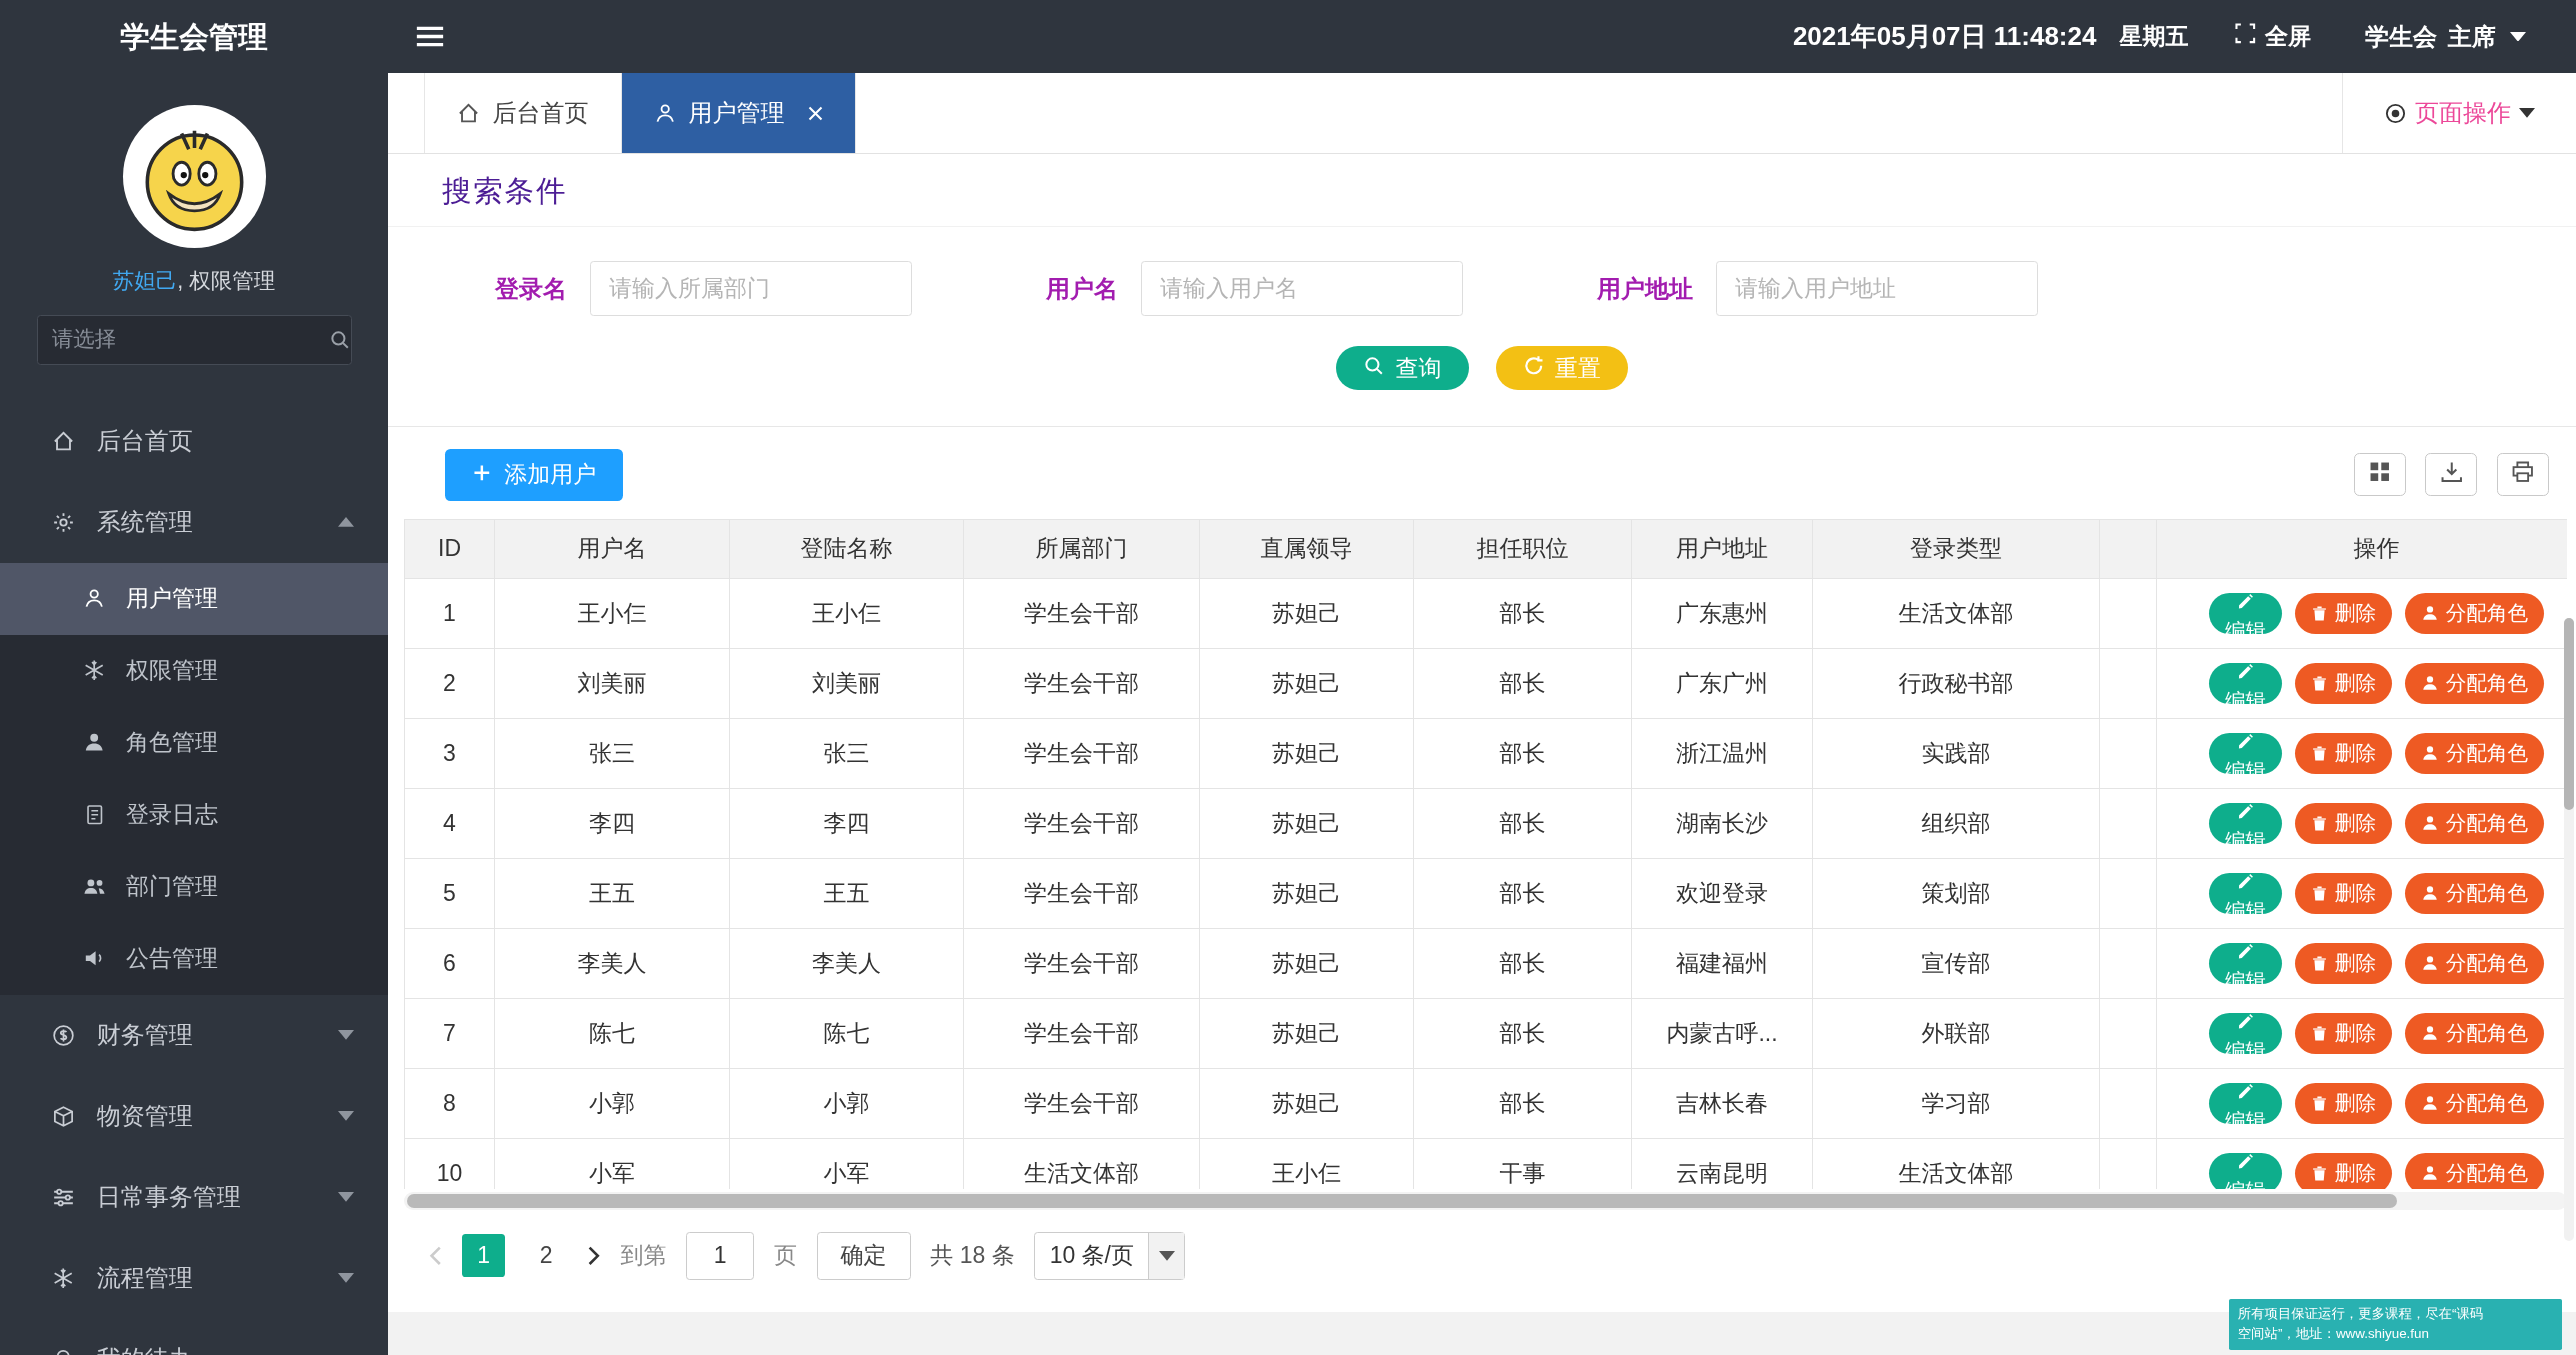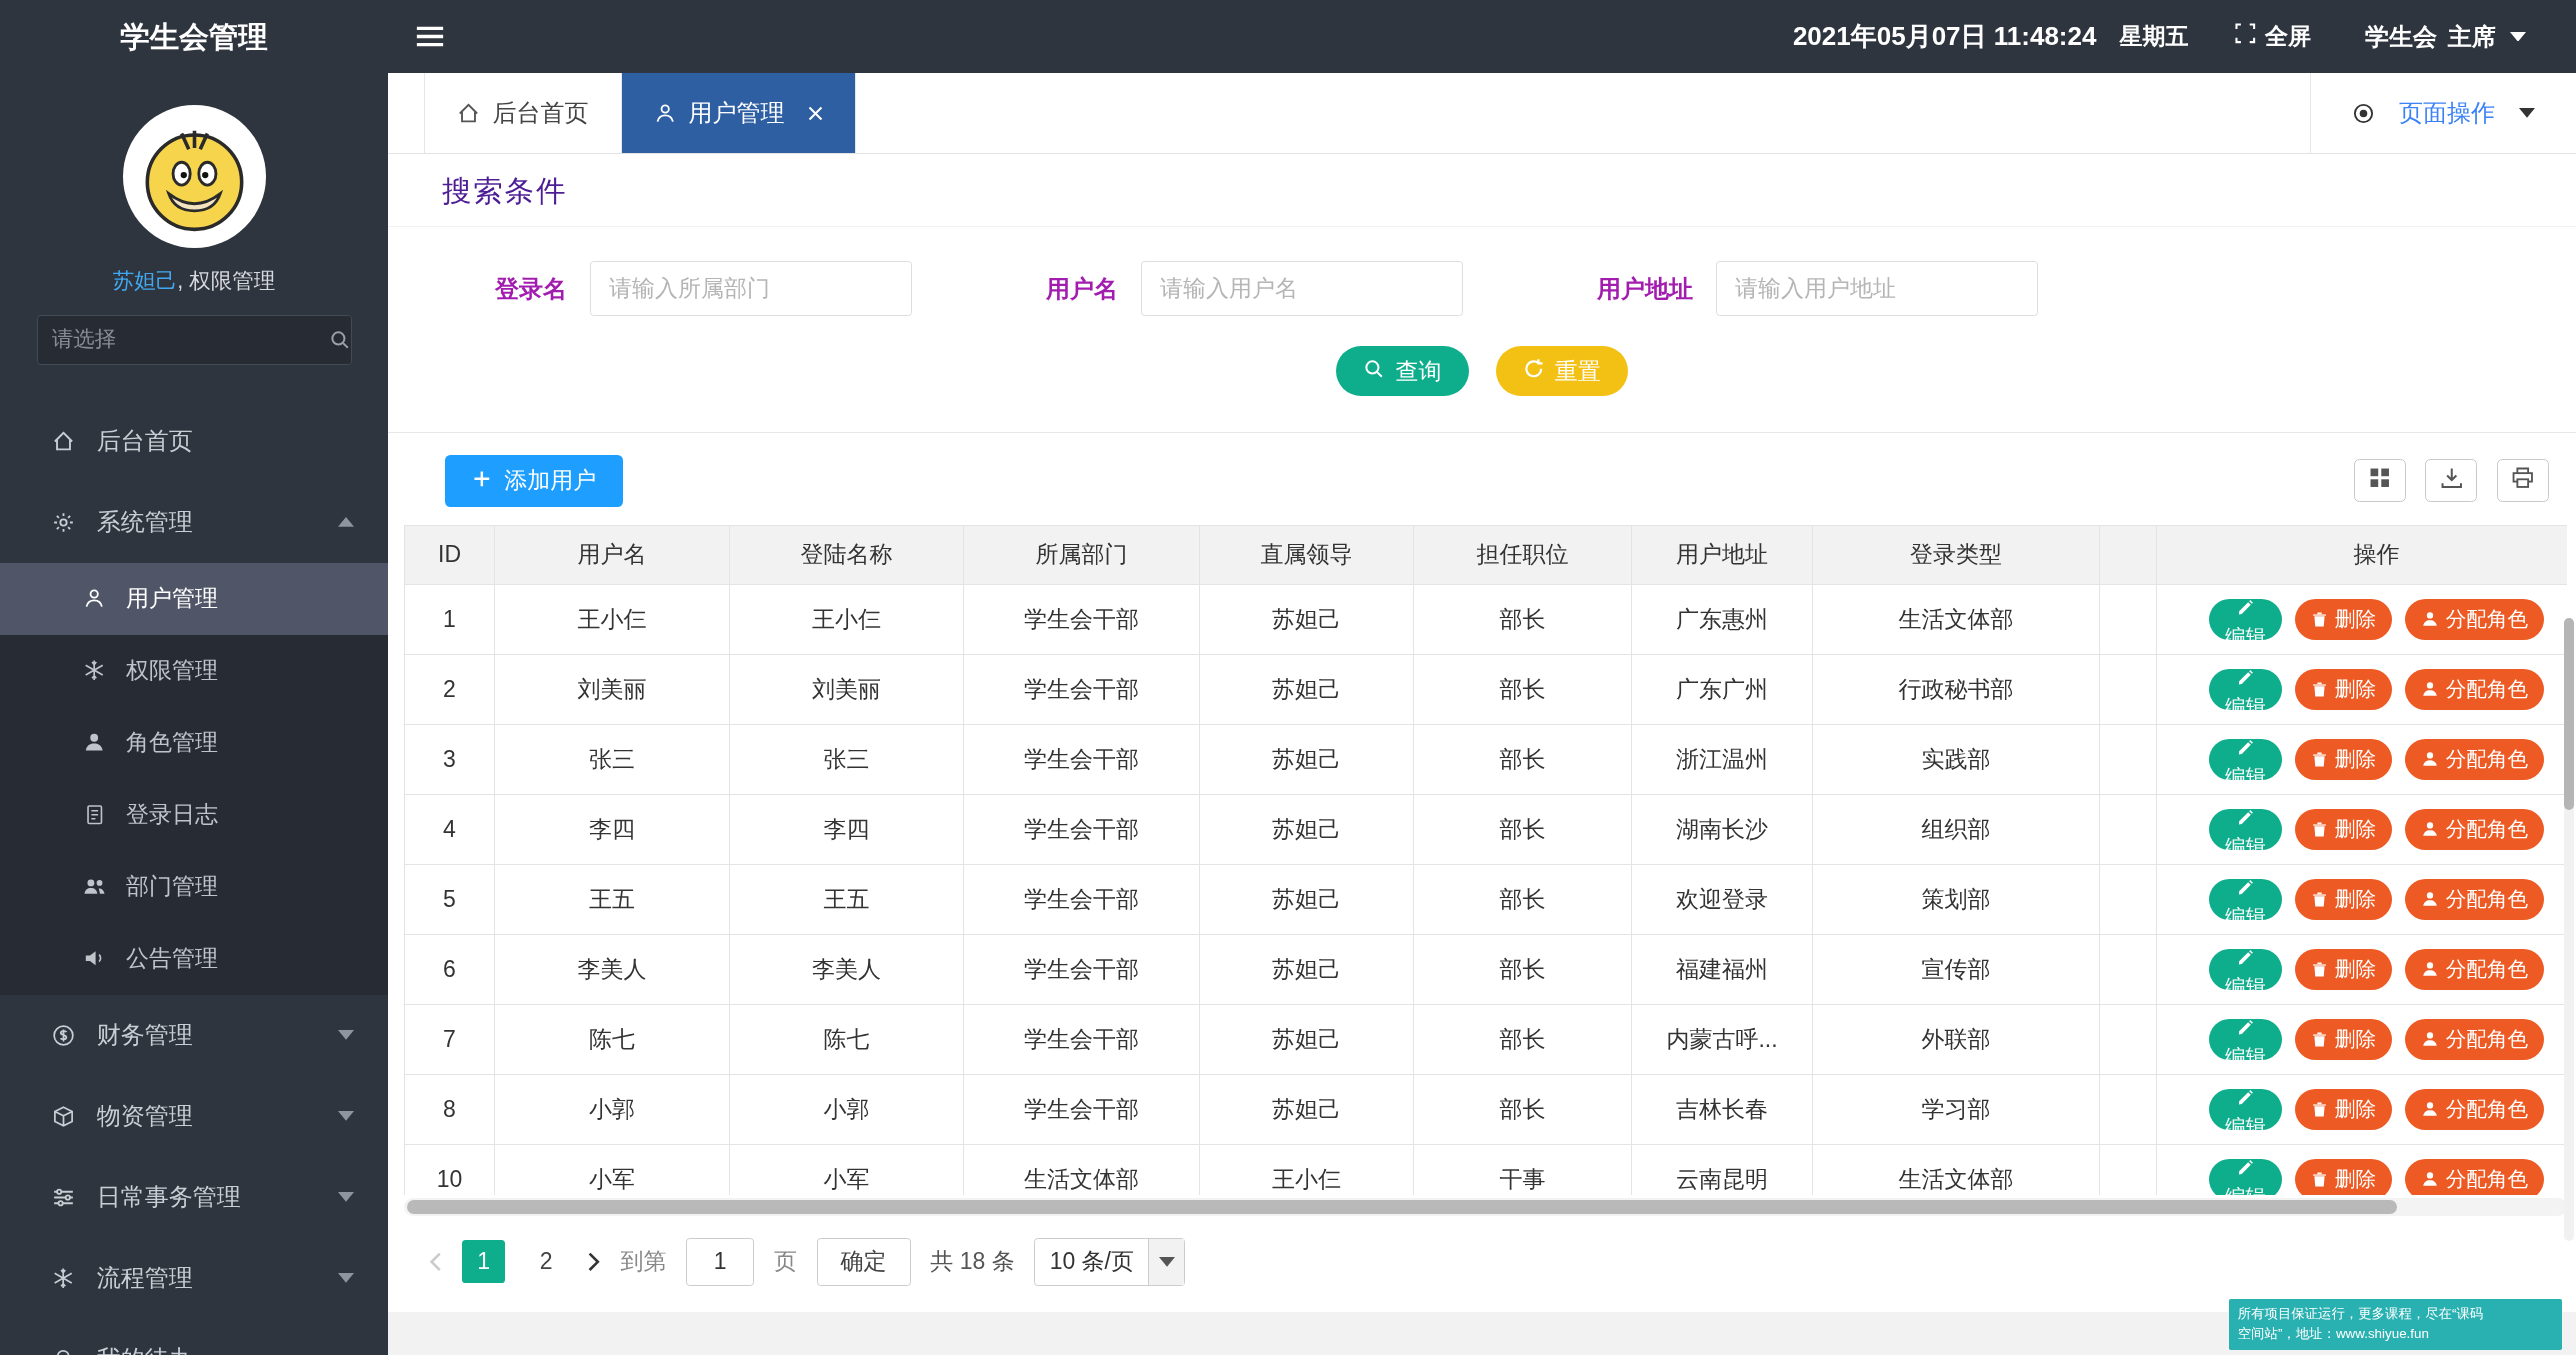--- a/index.html
+++ b/index.html
@@ -38,33 +38,33 @@
   .tb-role{margin-left:54px;display:flex;align-items:center;gap:10.7px;font-weight:bold;font-size:24px;cursor:pointer;}
   .tb-role .caret{display:flex;margin-left:3.6px;}
 
   .tabbar{height:81px;flex-shrink:0;background:#fff;display:flex;align-items:stretch;border-bottom:0.9px solid #e2e2e2;}
   .tab{display:flex;align-items:center;gap:12.5px;padding:0 32px;border-right:0.9px solid #e6e6e6;font-size:24px;color:#444;cursor:pointer;background:#fff;}
   .tab:first-of-type{border-left:0.9px solid #e6e6e6;margin-left:36px;}
   .tab .icn{display:flex;color:#555;}
   .tab.active{background:var(--tabblue);color:#fff;}
   .tab.active .icn{color:#fff;}
   .tab-close{display:flex;margin-left:10.7px;color:#fff;cursor:pointer;}
-  .page-ops{margin-left:auto;display:flex;align-items:center;gap:24px;padding:0 41px;border-left:0.9px solid #e6e6e6;font-size:24px;color:#3b82f6;cursor:pointer;}
+  .page-ops{margin-left:auto;display:flex;align-items:center;gap:8px;padding:0 41px;border-left:0.9px solid #e6e6e6;font-size:24px;color:#ec4899;cursor:pointer;}
   .page-ops .icn{display:flex;color:#333;}
 
   .content{flex:1;background:#fff;overflow:hidden;}
   .content-header{padding:18px 0 14.3px 54px;border-bottom:0.9px solid #f1f1f1;}
   .section-title{font-size:29.5px;font-weight:400;color:#4c1d95;letter-spacing:1.8px;}
   .form-row{display:flex;align-items:center;margin-top:34px;padding-left:107px;gap:134px;}
   .form-group{display:flex;align-items:center;gap:23px;}
   .form-label{font-weight:bold;font-size:24px;color:#a21caf;white-space:nowrap;}
   .form-input{width:322px;height:55px;border:0.9px solid #ddd;border-radius:3.6px;padding:0 18px;font-size:23px;color:#333;outline:none;font-family:inherit;}
   .form-input::placeholder{color:#b5b5b5;}
   .btn-row{display:flex;justify-content:center;gap:27px;margin-top:30px;}
-  .btn-query,.btn-reset{display:flex;align-items:center;gap:10.7px;color:#fff;border:none;height:50px;padding:0 27px;border-radius:25px;font-size:23px;cursor:pointer;font-family:inherit;}
+  .btn-query,.btn-reset{display:flex;align-items:center;gap:10.7px;color:#fff;border:none;height:44px;padding:0 27px;border-radius:25px;font-size:23px;cursor:pointer;font-family:inherit;}
   .btn-query{background:var(--teal);}
   .btn-reset{background:var(--yellow);}
   .divider{border-top:0.9px solid #e7e7e7;margin-top:36px;}
   .toolbar{display:flex;align-items:center;padding:21.5px 27px 18px 57px;}
   .btn-add{display:flex;align-items:center;gap:12.5px;background:var(--blue);color:#fff;border:none;height:52px;padding:0 27px;border-radius:5.4px;font-size:23px;cursor:pointer;font-family:inherit;}
   .tool-icons{margin-left:auto;display:flex;gap:19.7px;}
   .tool-btn{width:52px;height:43px;border:0.9px solid #c9c9c9;border-radius:5.4px;display:flex;align-items:center;justify-content:center;color:#555;background:#fff;cursor:pointer;}
 
   .table-wrap{margin:0 9px 0 16px;height:670px;overflow:hidden;}
   table{border-collapse:collapse;table-layout:fixed;width:2193px;font-size:23px;}

